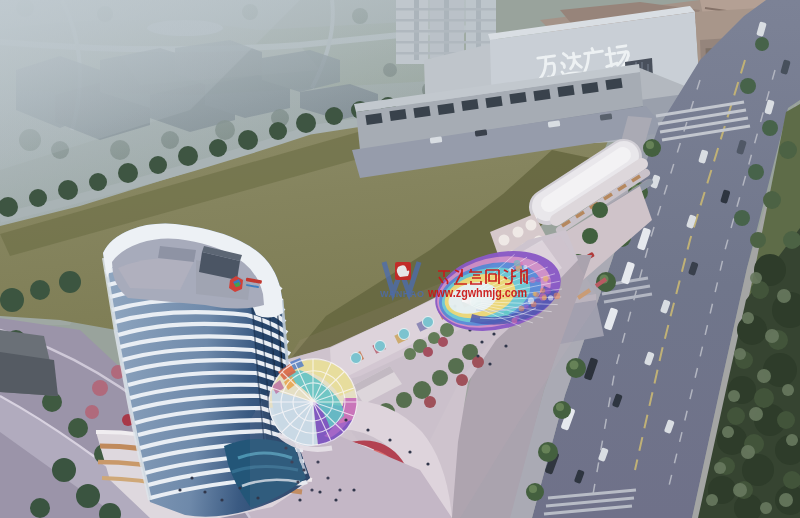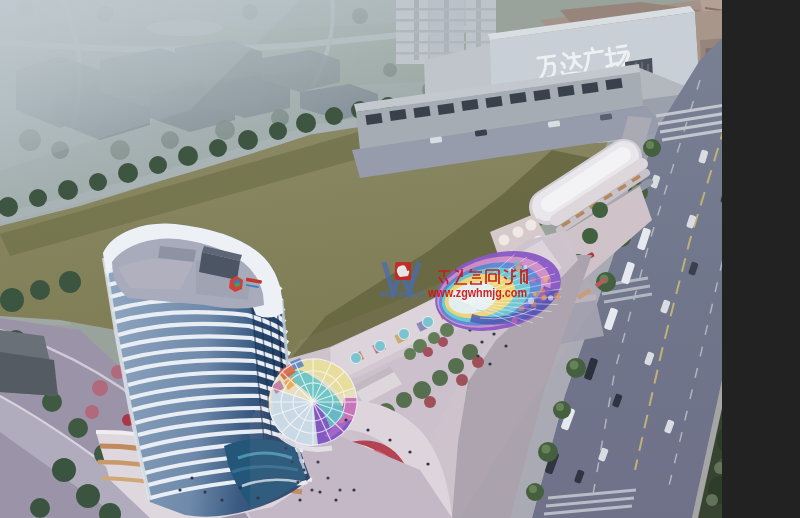--- a/index.html
+++ b/index.html
@@ -1,16 +1,16 @@
 <!DOCTYPE html>
 <html><head>
 <meta charset="utf-8">
 <style>
 html,body{margin:0;padding:0;background:#222;}
-#c{position:relative;width:722px;height:518px;overflow:hidden;font-family:"Liberation Sans",sans-serif;}
+#c{position:relative;width:800px;height:518px;overflow:hidden;font-family:"Liberation Sans",sans-serif;}
 </style>
 </head>
 <body>
 <div id="c">
 <svg width="800" height="518" viewBox="0 0 800 518">
 <defs>
 <linearGradient id="roadg" x1="0" y1="0" x2="0" y2="1">
  <stop offset="0" stop-color="#7c8296"></stop>
  <stop offset="0.55" stop-color="#70768b"></stop>
  <stop offset="1" stop-color="#6f7189"></stop>

